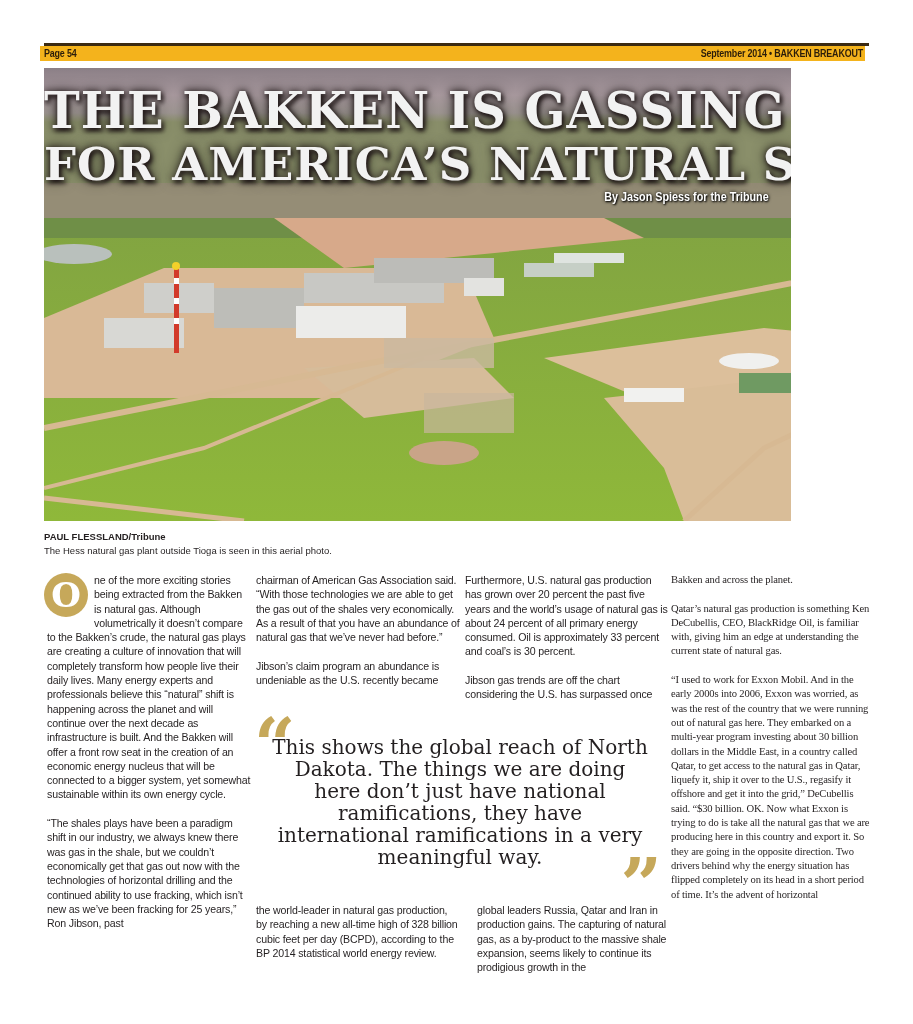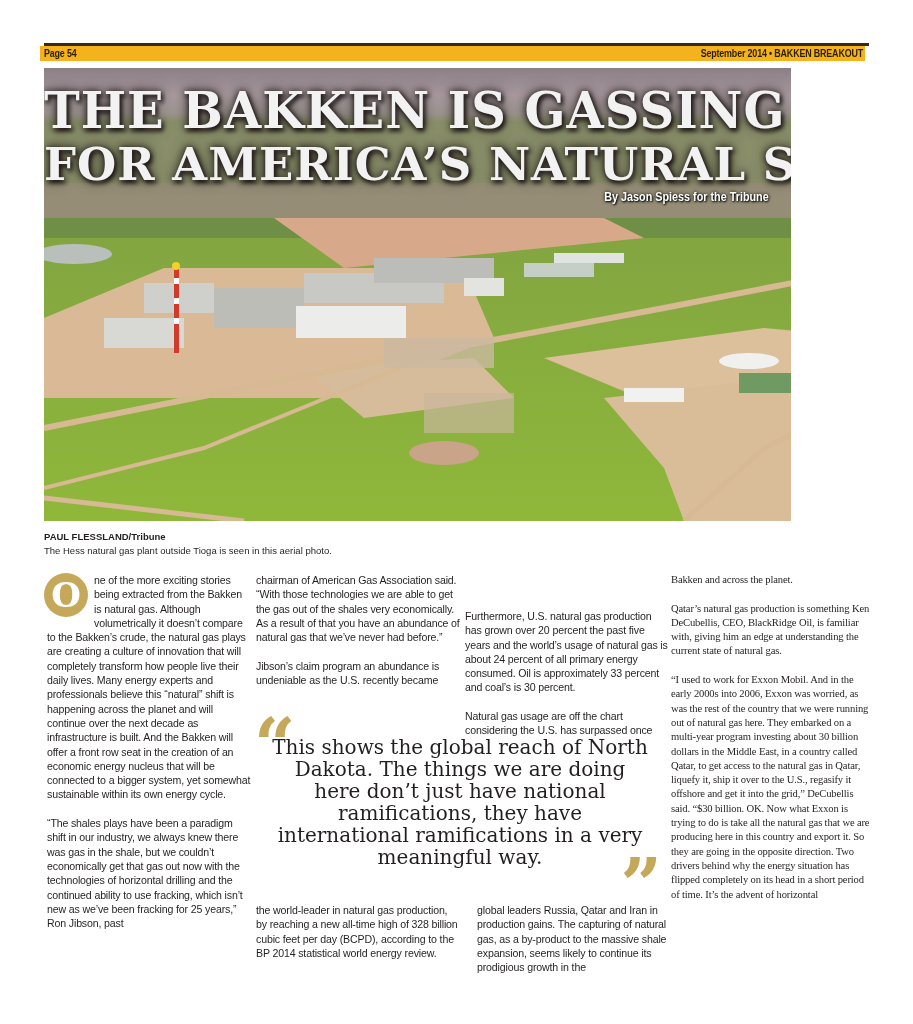--- a/index.html
+++ b/index.html
@@ -20,21 +20,21 @@
 
   .credit { position:absolute; left:44px; top:531px; font-family:"Liberation Sans", sans-serif; font-weight:bold; font-size:9.5px; color:#231f20; }
   .cutline { position:absolute; left:44px; top:545px; font-family:"Liberation Sans", sans-serif; font-size:9.5px; color:#231f20; }
 
   .col { position:absolute; font-family:"Liberation Sans", sans-serif; font-size:10.6px; line-height:14.3px; color:#231f20; width:204px; letter-spacing:-0.15px; }
   .col p { margin:0 0 14.3px 0; }
   .col p:last-child { margin-bottom:0; }
 
   .c1 { left:47px; top:573px; }
   .c2 { left:256px; top:573px; }
-  .c3 { left:465px; top:573px;margin-top:36px; }
+  .c3 { left:465px; top:573px; }
   .c4 { left:671px; top:573px; width:200px;font-family:Liberation Serif, serif; }
   .c2b { left:256px; top:903px; }
   .c3b { left:465px; top:903px;margin-left:12px; }
 
   .dropcap { float:left; width:44px; height:44px; border-radius:50%; background:#c6a85a; margin:0 6px 0 -3px; position:relative; }
   .dropcap span { position:absolute; left:0; top:0; width:44px; height:44px; text-align:center; line-height:44px; font-family:"DejaVu Serif", serif; font-weight:bold; font-size:34px; color:#ffffff; }
 
   .pull { position:absolute; left:248px; top:722px; width:418px; height:165px; }
   .pull .q-open { position:absolute; left:6px; top:-22px; font-family:"DejaVu Serif", serif; font-weight:bold; font-size:72px; color:#c6a85a; line-height:90px; }
   .pull .q-close { position:absolute; right:4px; top:118px; font-family:"DejaVu Serif", serif; font-weight:bold; font-size:72px; color:#c6a85a; line-height:90px; }
@@ -122,21 +122,21 @@
   <p>“The shales plays have been a paradigm shift in our industry, we always knew there was gas in the shale, but we couldn’t economically get that gas out now with the technologies of horizontal drilling and the continued ability to use fracking, which isn’t new as we’ve been fracking for 25 years,” Ron Jibson, past</p>
 </div>
 
 <div class="col c2">
   <p>chairman of American Gas Association said. “With those technologies we are able to get the gas out of the shales very economically. As a result of that you have an abundance of natural gas that we’ve never had before.”</p>
   <p>Jibson’s claim program an abundance is undeniable as the U.S. recently became</p>
 </div>
 
 <div class="col c3">
   <p>Furthermore, U.S. natural gas production has grown over 20 percent the past five years and the world’s usage of natural gas is about 24 percent of all primary energy consumed. Oil is approximately 33 percent and coal’s is 30 percent.</p>
-  <p>Natural gas usage are off the chart considering the U.S. has surpassed once</p>
+  <p>Jibson gas trends are off the chart considering the U.S. has surpassed once</p>
 </div>
 
 <div class="pull">
   <div class="q-open">“</div>
   <div class="q-text">This shows the global reach of North Dakota. The things we are doing here don’t just have national ramifications, they have international ramifications in a very meaningful way.</div>
   <div class="q-close">”</div>
 </div>
 
 <div class="col c2b">
   <p>the world-leader in natural gas production, by reaching a new all-time high of 328 billion cubic feet per day (BCPD), according to the BP 2014 statistical world energy review.</p>

